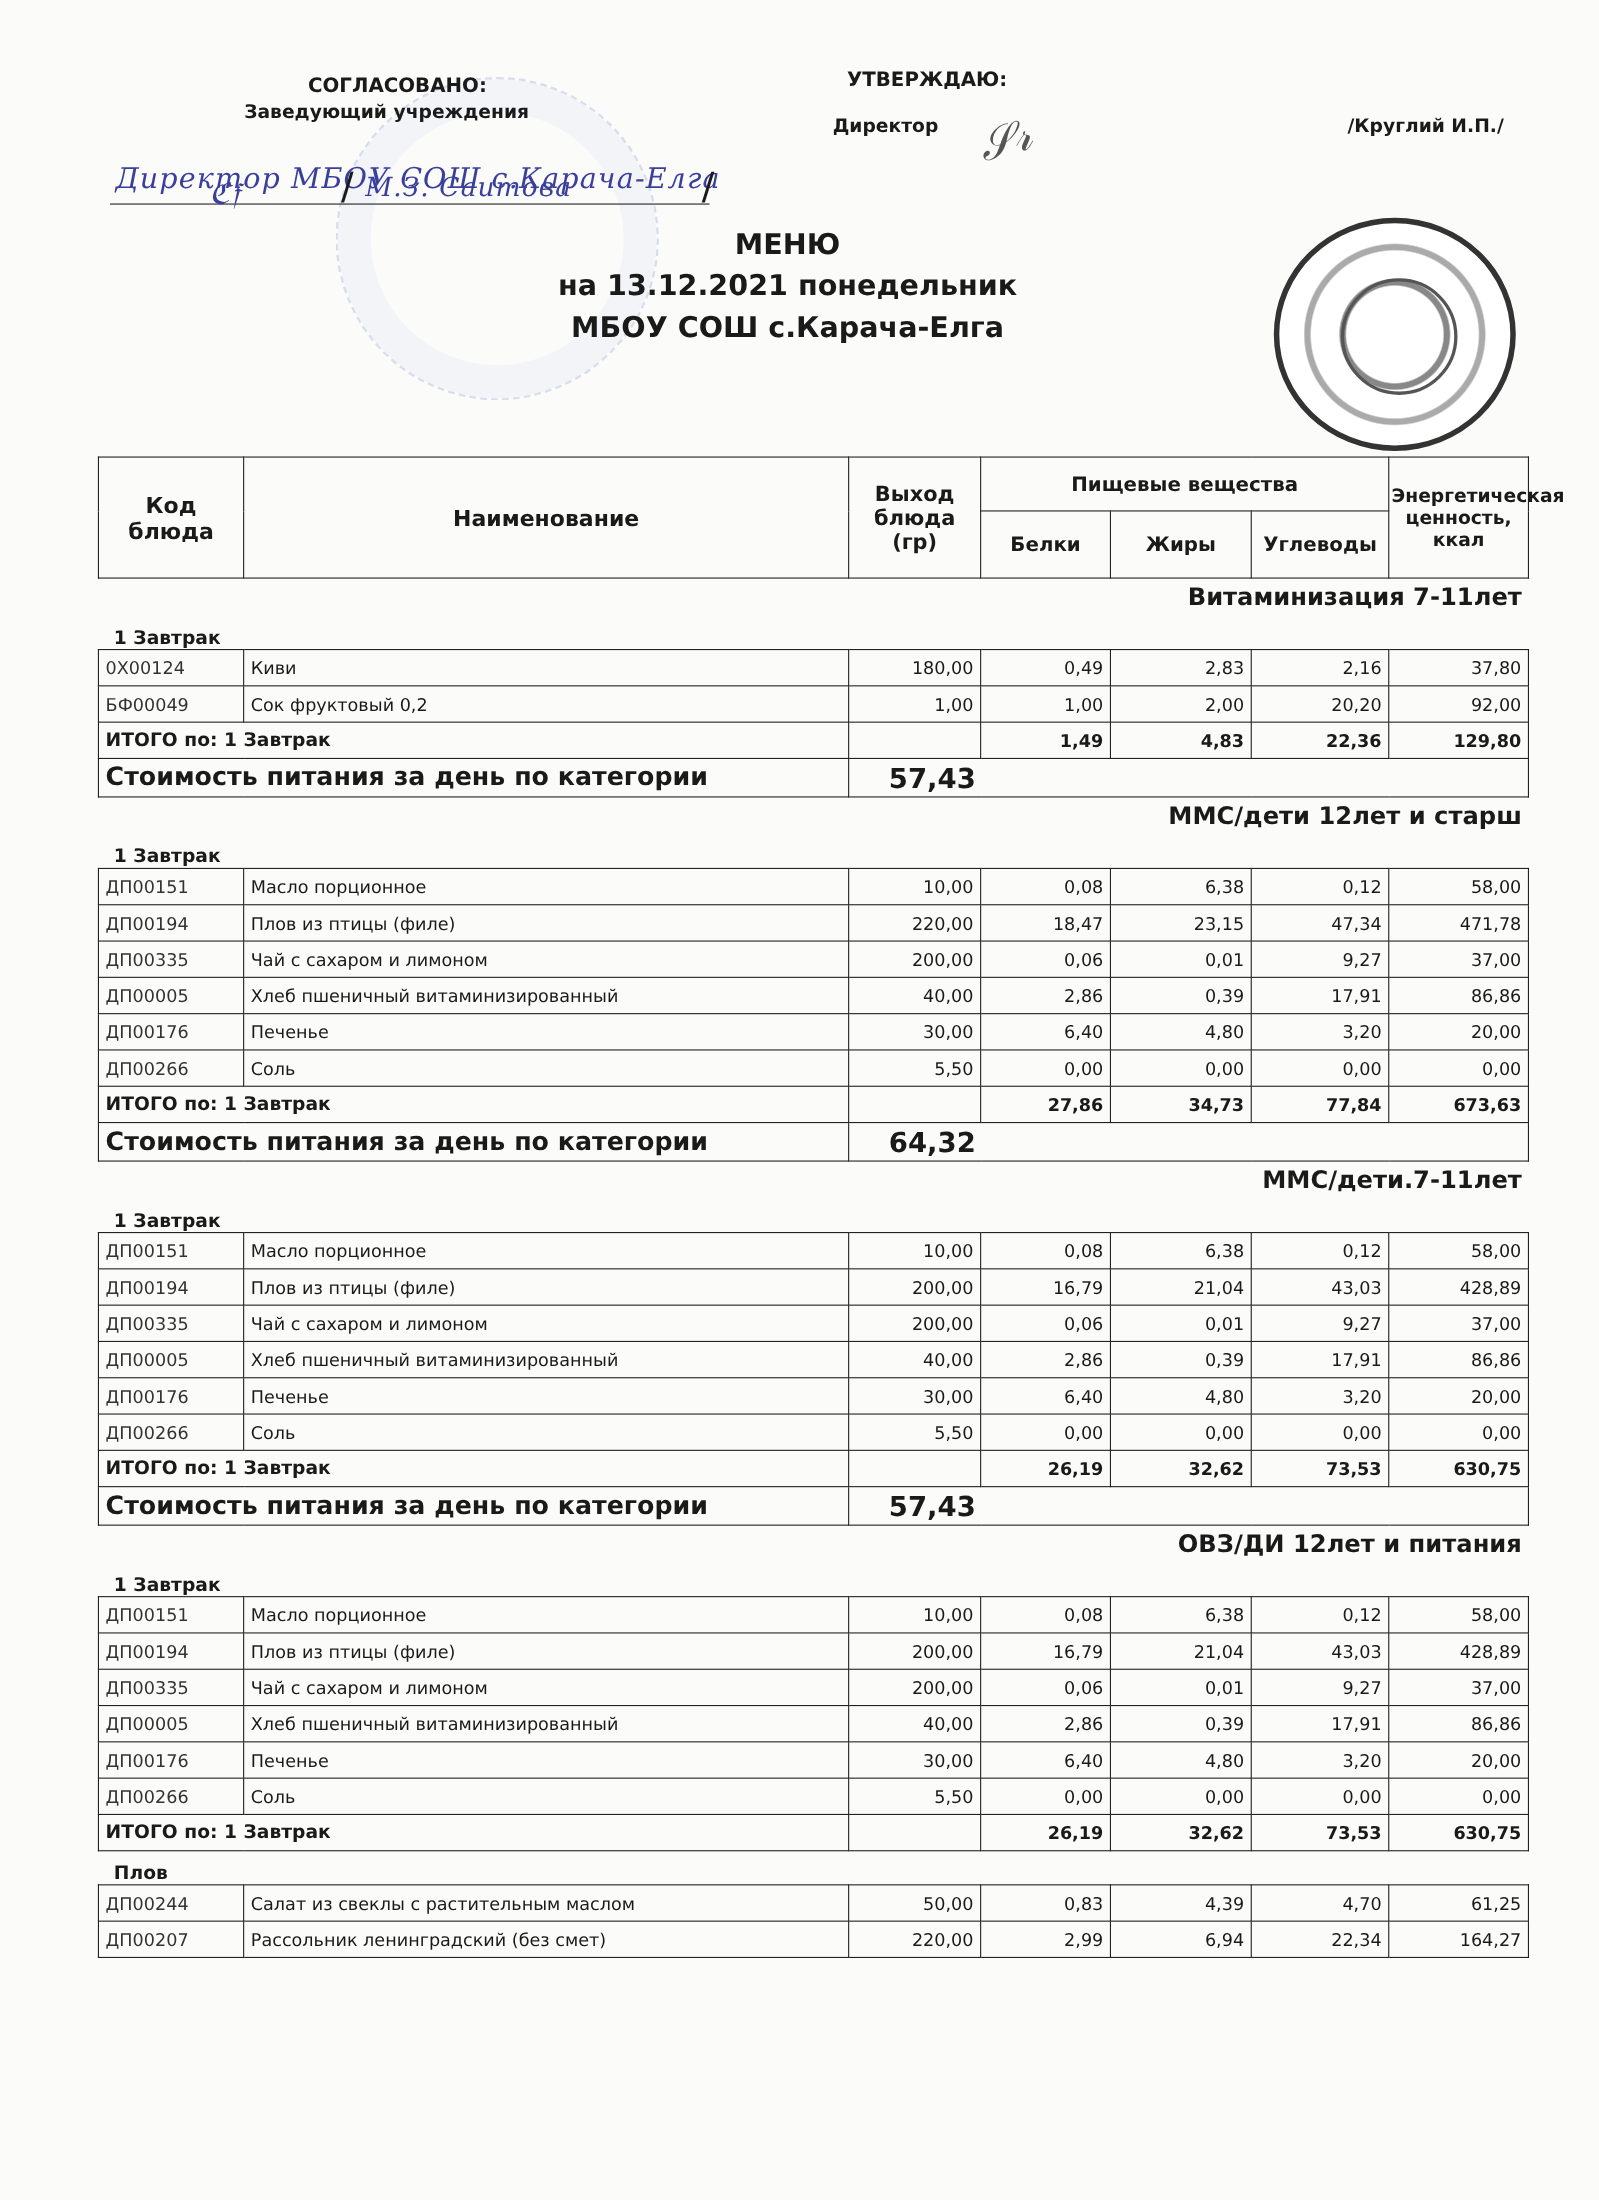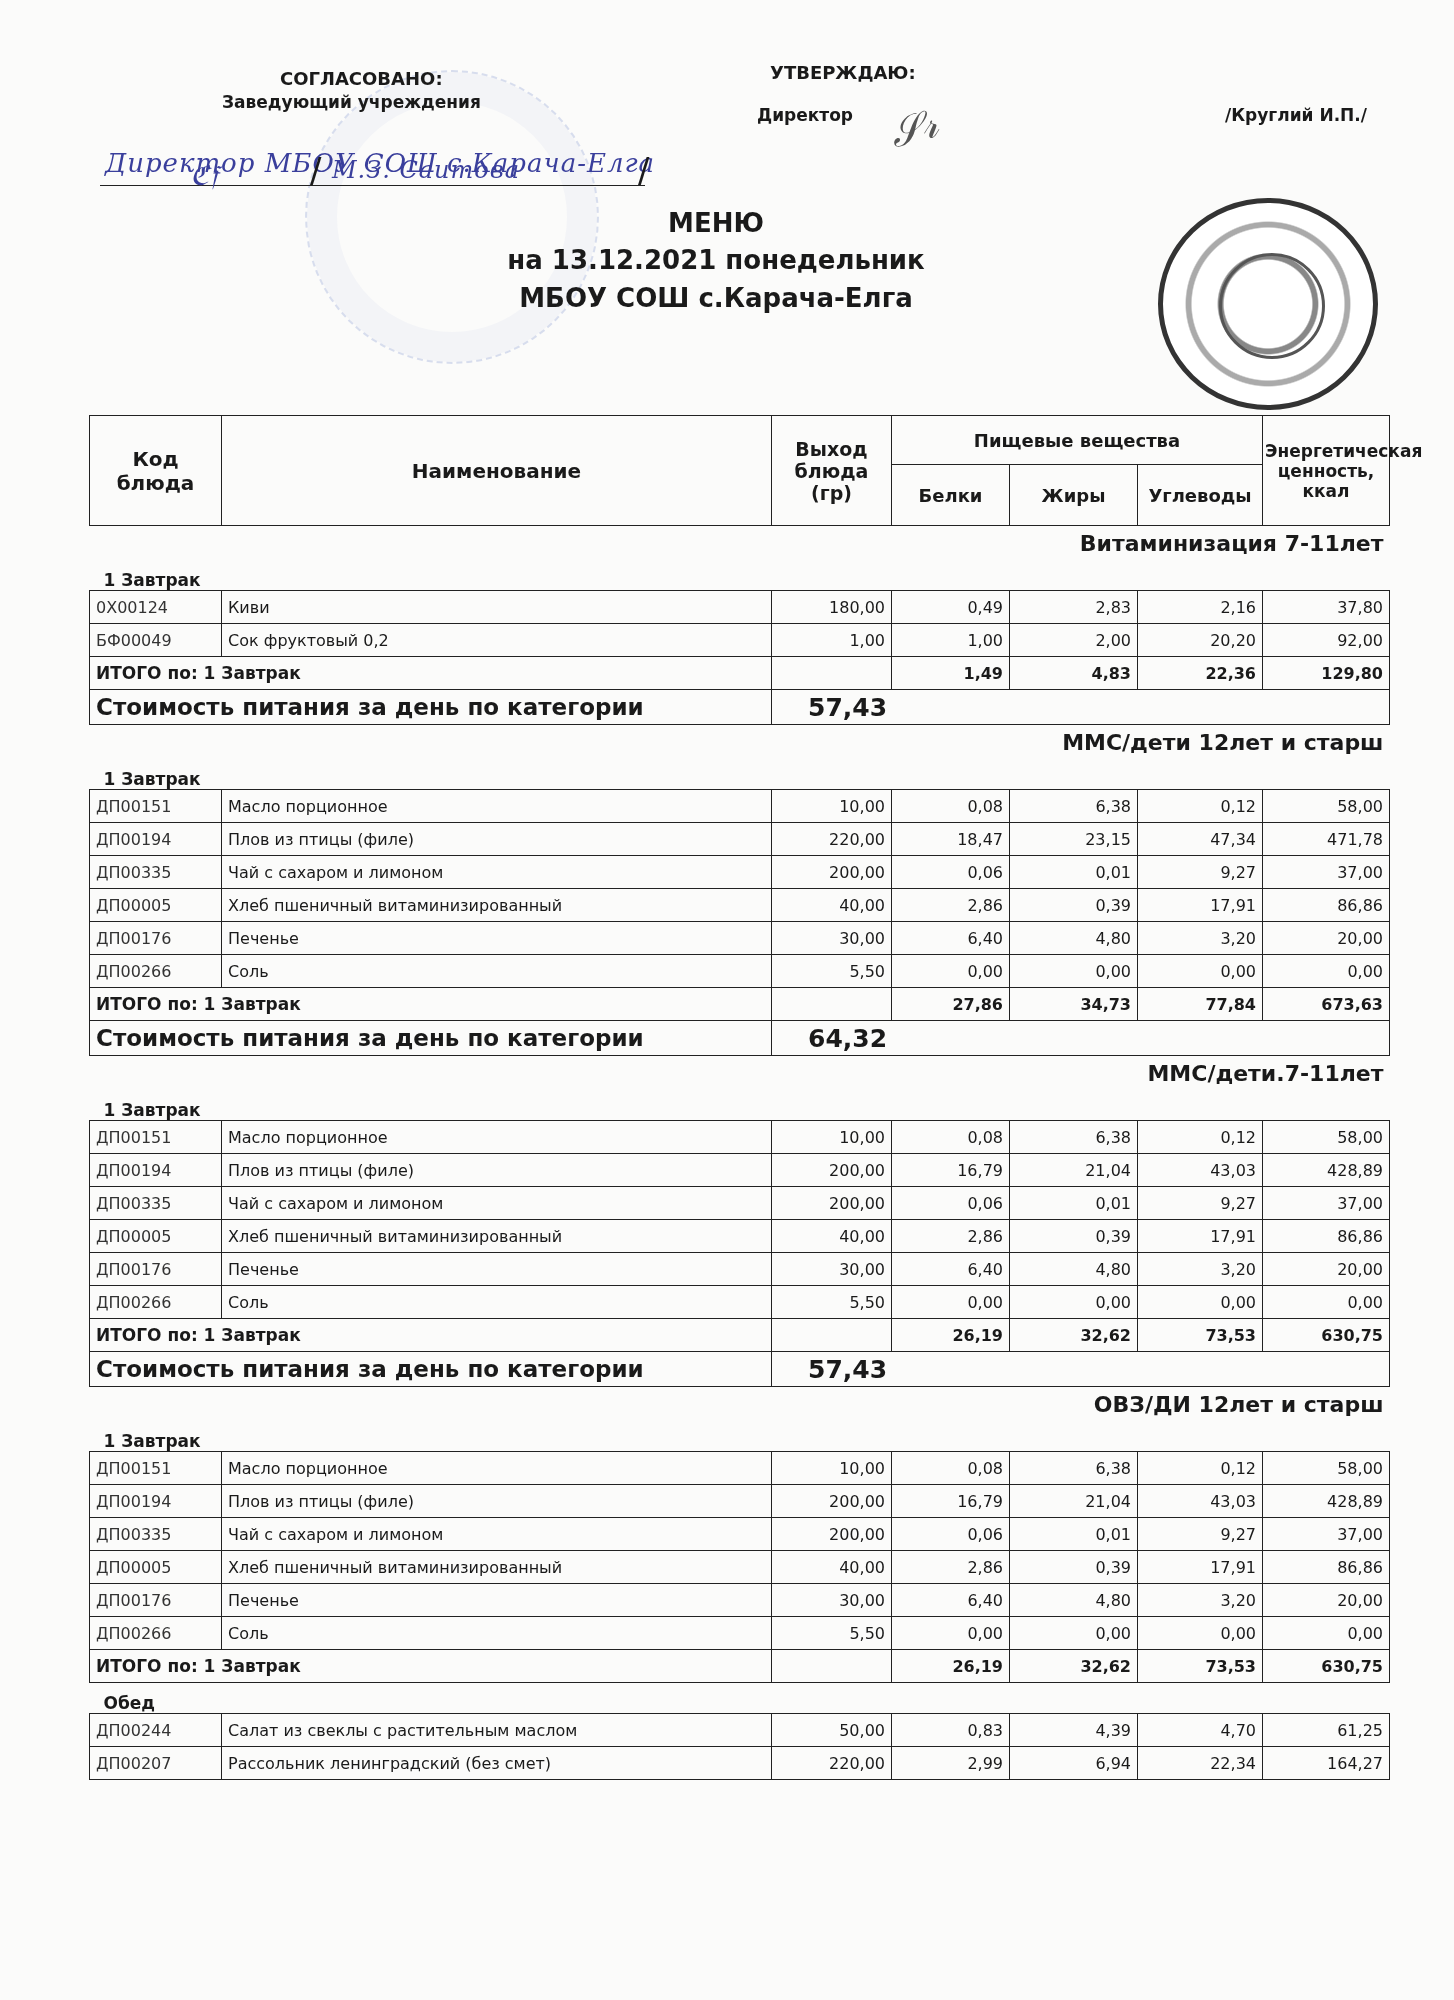--- a/index.html
+++ b/index.html
@@ -266,21 +266,21 @@
         <td class="num">26,19</td>
         <td class="num">32,62</td>
         <td class="num">73,53</td>
         <td class="num">630,75</td>
       </tr>
       <tr class="cost">
         <td colspan="2" class="label">Стоимость питания за день по категории</td>
         <td colspan="5" class="val">57,43</td>
       </tr>
       <tr class="section">
-        <td colspan="7">ОВЗ/ДИ 12лет и старш</td>
+        <td colspan="7">ОВЗ/ДИ 12лет и питания</td>
       </tr>
       <tr class="meal">
         <td colspan="7">1 Завтрак</td>
       </tr>
       <tr>
         <td class="code">ДП00151</td>
         <td class="">Масло порционное</td>
         <td class="num">10,00</td>
         <td class="num">0,08</td>
         <td class="num">6,38</td>
@@ -334,21 +334,21 @@
       </tr>
       <tr class="total">
         <td colspan="2" class="label">ИТОГО по: 1 Завтрак</td>
         <td></td>
         <td class="num">26,19</td>
         <td class="num">32,62</td>
         <td class="num">73,53</td>
         <td class="num">630,75</td>
       </tr>
       <tr class="meal">
-        <td colspan="7">Обед</td>
+        <td colspan="7">Плов</td>
       </tr>
       <tr>
         <td class="code">ДП00244</td>
         <td class="">Салат из свеклы с растительным маслом</td>
         <td class="num">50,00</td>
         <td class="num">0,83</td>
         <td class="num">4,39</td>
         <td class="num">4,70</td>
         <td class="num">61,25</td>
       </tr>

